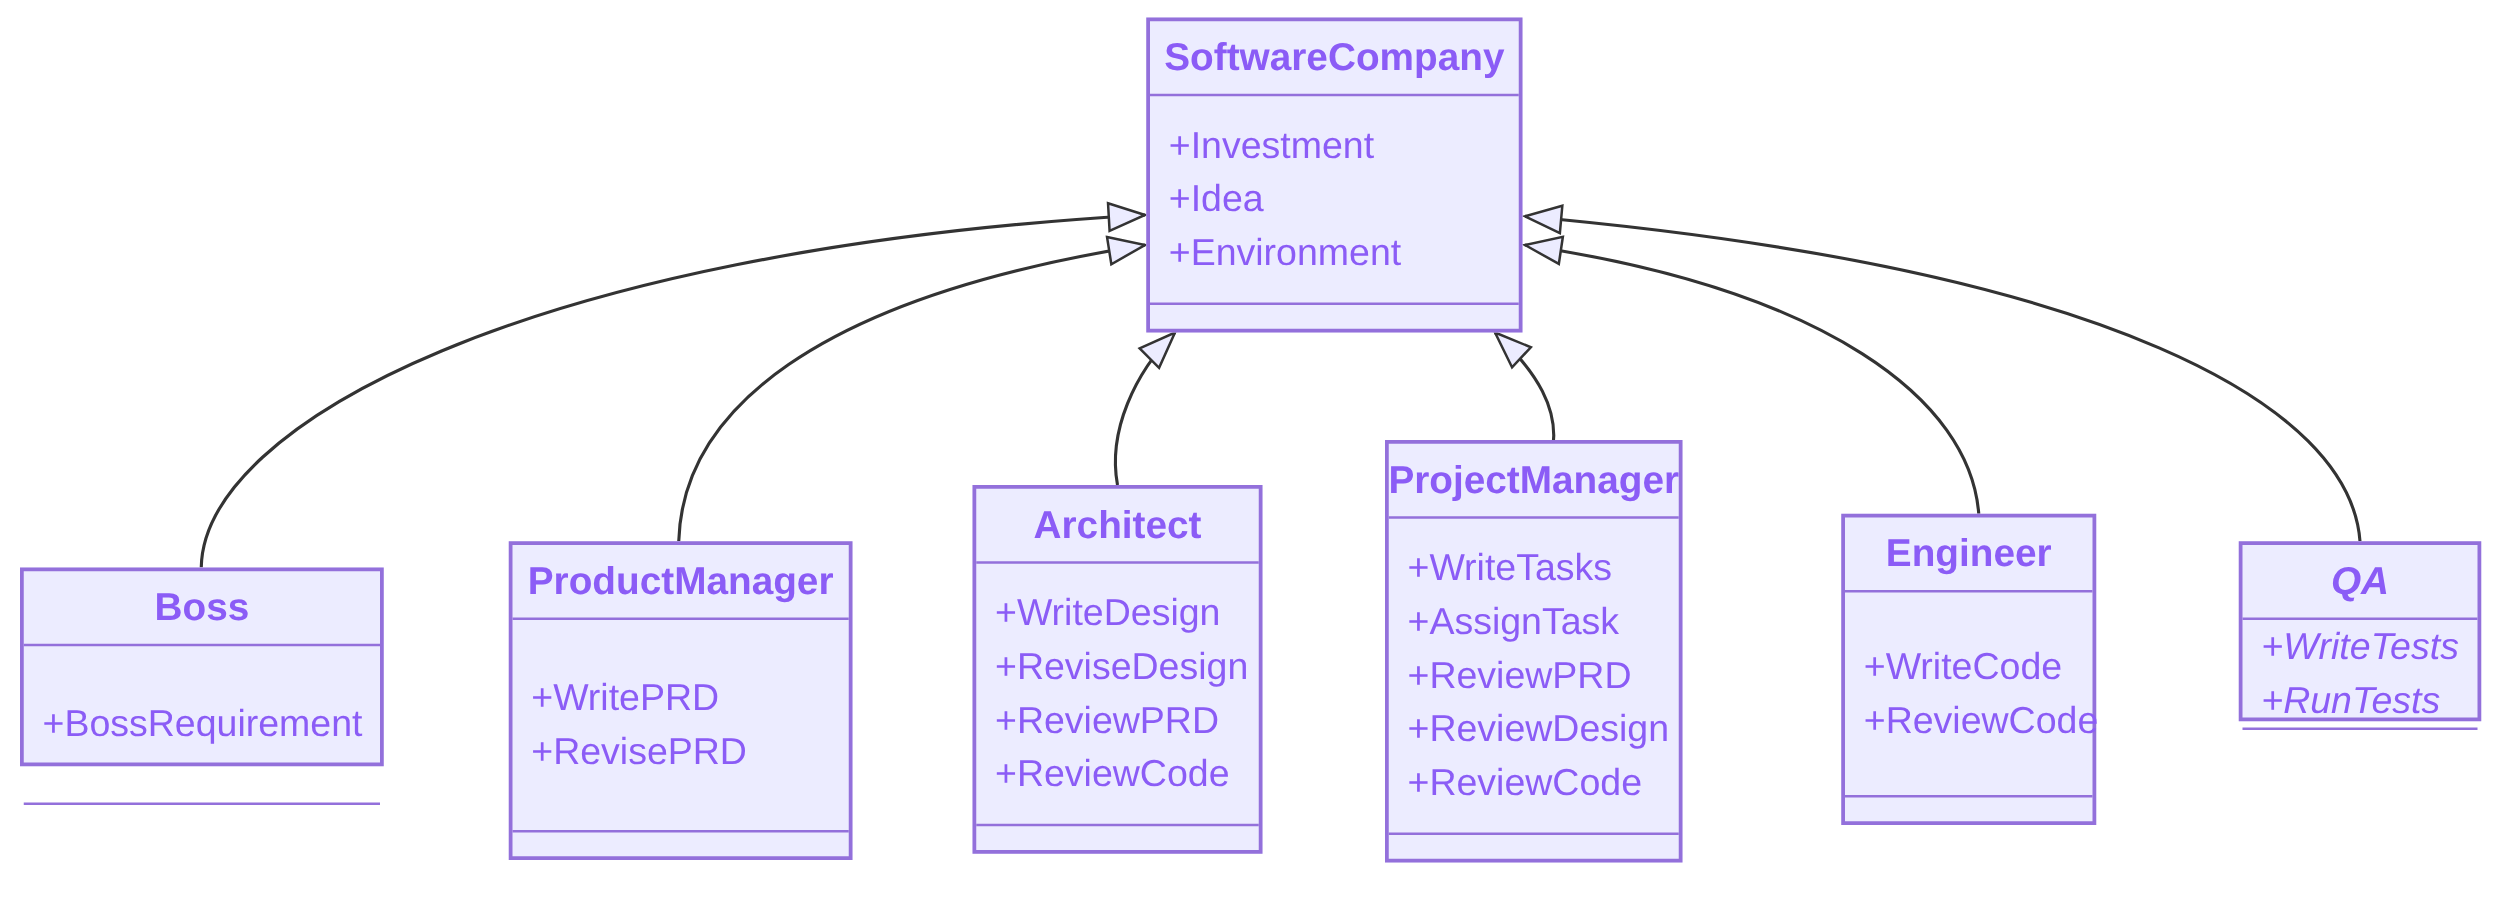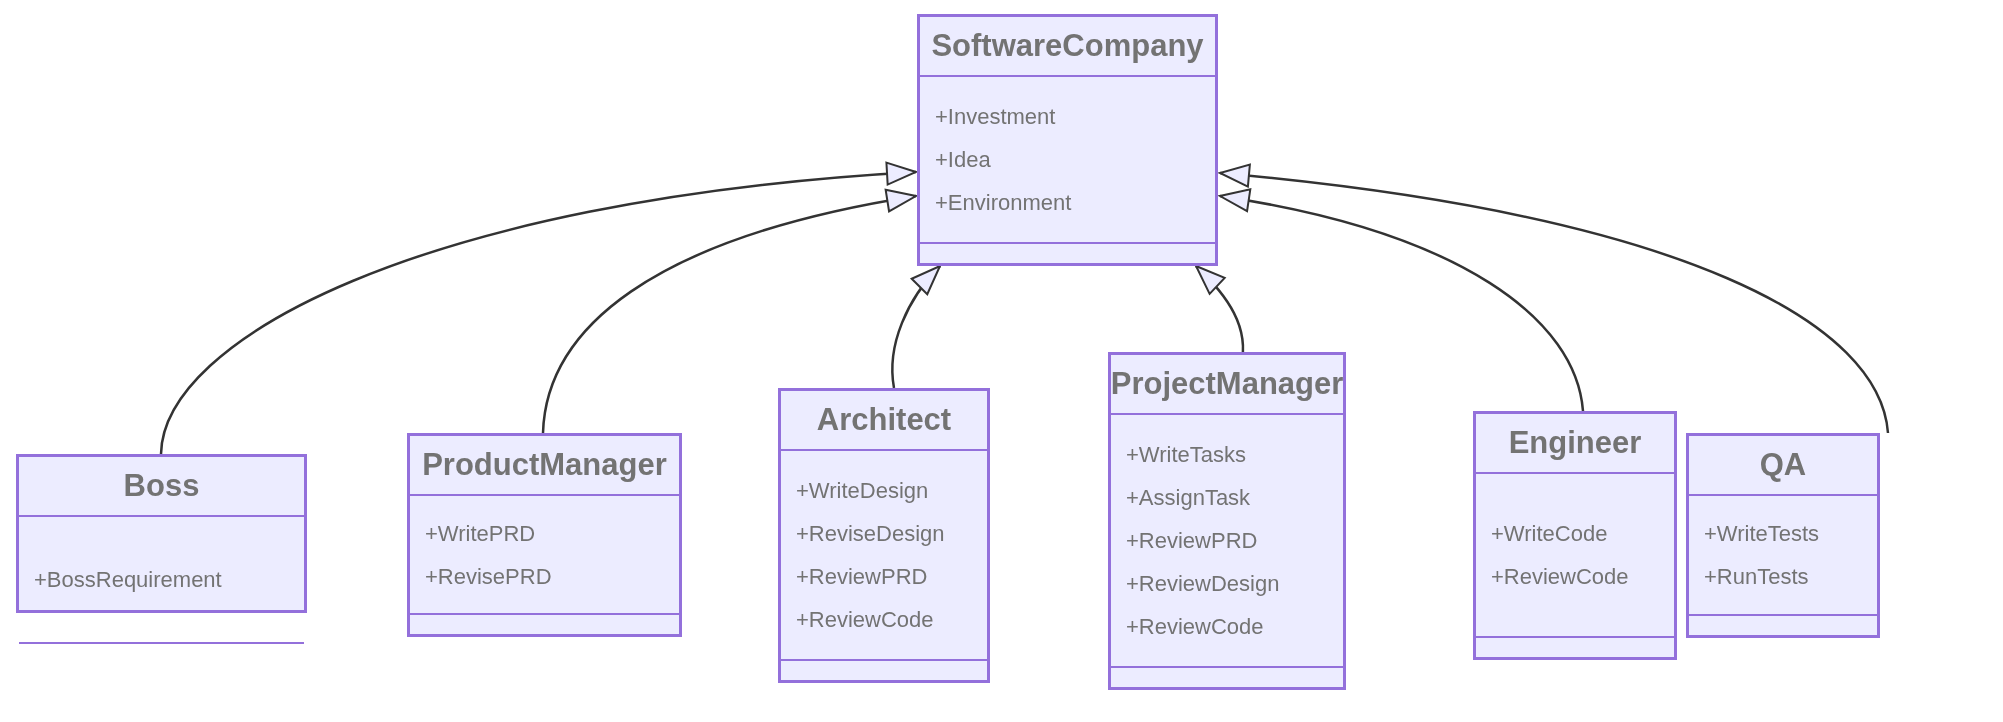--- a/index.html
+++ b/index.html
@@ -3,21 +3,21 @@
 <meta charset="utf-8">
 <style>
   html, body { margin: 0; padding: 0; background: #ffffff; }
   .canvas {
     position: relative;
     width: 2003px;
     height: 722px;
     background: #ffffff;
     overflow: hidden;
     font-family: "Liberation Sans", "DejaVu Sans", sans-serif;
-    color: #737373;
+    color: #8b5cf6;
   }
   .edges {
     position: absolute;
     left: 0; top: 0;
     z-index: 0;
   }
   .edges path.edge {
     fill: none;
     stroke: #333333;
     stroke-width: 2.5px;
@@ -41,21 +41,21 @@
     font-weight: bold;
     border-bottom: 2px solid #9370DB;
     white-space: nowrap;
   }
   .cls-members {
     flex: 1 1 auto;
     display: flex;
     flex-direction: column;
     justify-content: center;
     padding: 0 15px;
-    font-size: 22px;
+    font-size: 30px;
     line-height: 43px;
   }
   .member { white-space: nowrap; }
   .cls-empty {
     flex: none;
     height: 19px;
     border-top: 2px solid #9370DB;
   }
 </style>
 </head>
@@ -88,30 +88,30 @@
   </div>
 
   <div class="cls" style="left:16px; top:454px; width:291px; height:159px;gap:41px;">
     <div class="cls-title">Boss</div>
     <div class="cls-members">
       <div class="member">+BossRequirement</div>
     </div>
     <div class="cls-empty"></div>
   </div>
 
-  <div class="cls" style="left:407px; top:433px; width:275px; height:204px;">
+  <div class="cls" style="left:407px; top:433px; width:275px; height:255px;">
     <div class="cls-title">ProductManager</div>
     <div class="cls-members">
       <div class="member">+WritePRD</div>
       <div class="member">+RevisePRD</div>
     </div>
     <div class="cls-empty"></div>
   </div>
 
-  <div class="cls" style="left:778px; top:388px; width:212px; height:295px;">
+  <div class="cls" style="left:778px; top:388px; width:232px; height:295px;">
     <div class="cls-title">Architect</div>
     <div class="cls-members">
       <div class="member">+WriteDesign</div>
       <div class="member">+ReviseDesign</div>
       <div class="member">+ReviewPRD</div>
       <div class="member">+ReviewCode</div>
     </div>
     <div class="cls-empty"></div>
   </div>
 
@@ -129,21 +129,21 @@
 
   <div class="cls" style="left:1473px; top:411px; width:204px; height:249px;">
     <div class="cls-title">Engineer</div>
     <div class="cls-members">
       <div class="member">+WriteCode</div>
       <div class="member">+ReviewCode</div>
     </div>
     <div class="cls-empty"></div>
   </div>
 
-  <div class="cls" style="left:1686px; top:433px; width:194px; height:205px;">
+  <div class="cls" style="left:1791px; top:433px; width:194px; height:144px;font-style:italic;">
     <div class="cls-title">QA</div>
     <div class="cls-members">
       <div class="member">+WriteTests</div>
       <div class="member">+RunTests</div>
     </div>
     <div class="cls-empty"></div>
   </div>
 
 </div>
 

